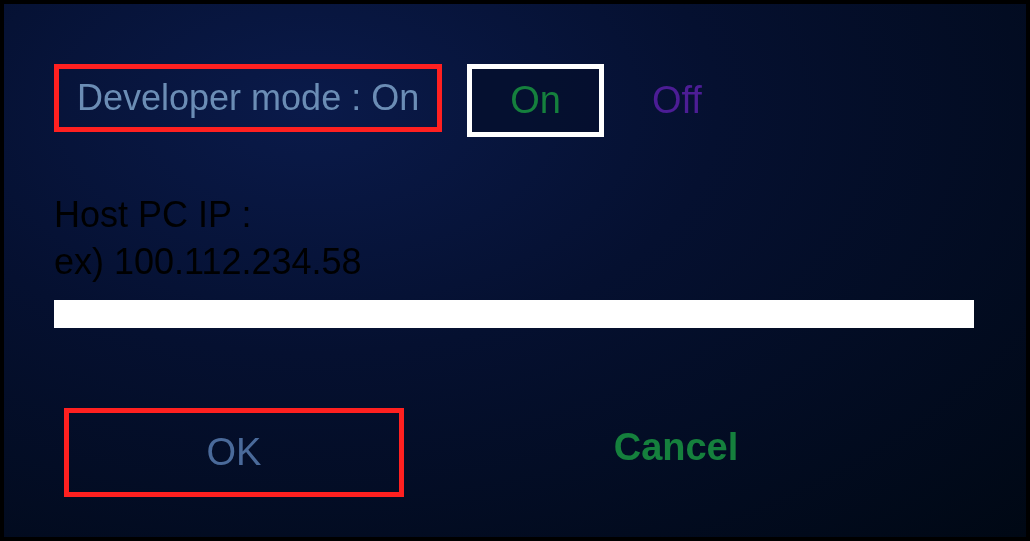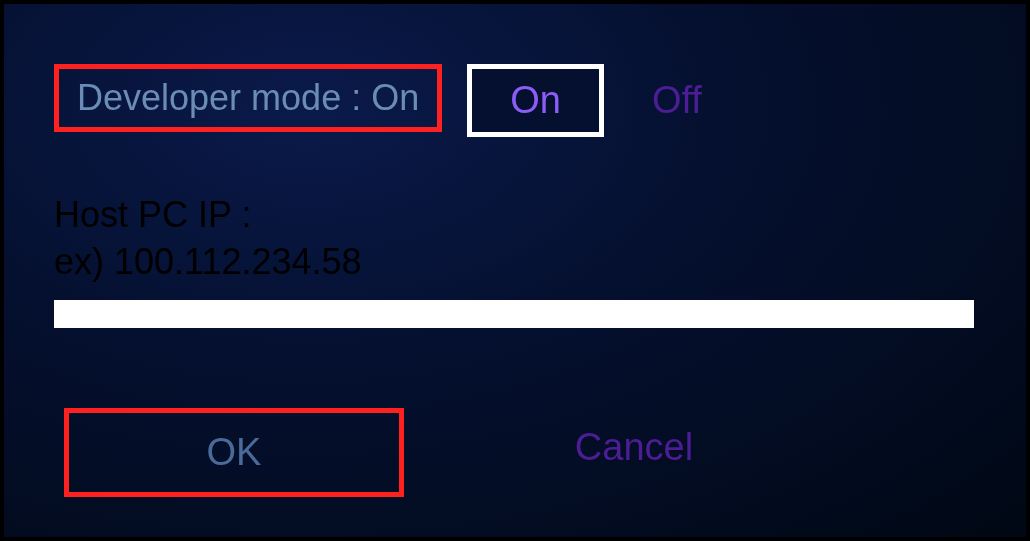--- a/index.html
+++ b/index.html
@@ -36,21 +36,21 @@
       font-weight: 400;
     }
     .toggle-group {
       display: flex;
       align-items: center;
       gap: 20px;
     }
     .toggle-on {
       border: 5px solid #ffffff;
       padding: 10px 38px;
-      color: #8b5cf6;
+      color: #15803d;
       font-size: 38px;
       font-weight: 400;
       background: rgba(5, 15, 45, 0.8);
     }
     .toggle-off {
       color: #4c1d95;
       font-size: 38px;
       padding: 10px 28px;
       font-weight: 400;
     }
@@ -62,39 +62,39 @@
       margin-bottom: 14px;
     }
     .ip-field {
       width: 920px;
       height: 56px;
       background: #ffffff;
       margin-bottom: 80px;
     }
     .buttons {
       display: flex;
-      gap: 60px;
+      gap: 102px;
       padding-left: 10px;
     }
     .btn-ok {
       border: 5px solid #ff2020;
       width: 340px;
       padding: 18px 0;
       text-align: center;
       color: #4a6a9a;
       font-size: 38px;
       font-weight: 400;
     }
     .btn-cancel {
       width: 340px;
       padding: 18px 0;
       text-align: center;
-      color: #4c1d95;
+      color: #15803d;
       font-size: 38px;
-      font-weight: 400;
+      font-weight: 700;
     }
   </style>
 </head>
 <body>
 
 <div class="content">
   <div class="row1">
     <div class="dev-mode-label">Developer mode : On</div>
     <div class="toggle-group">
       <div class="toggle-on">On</div>

